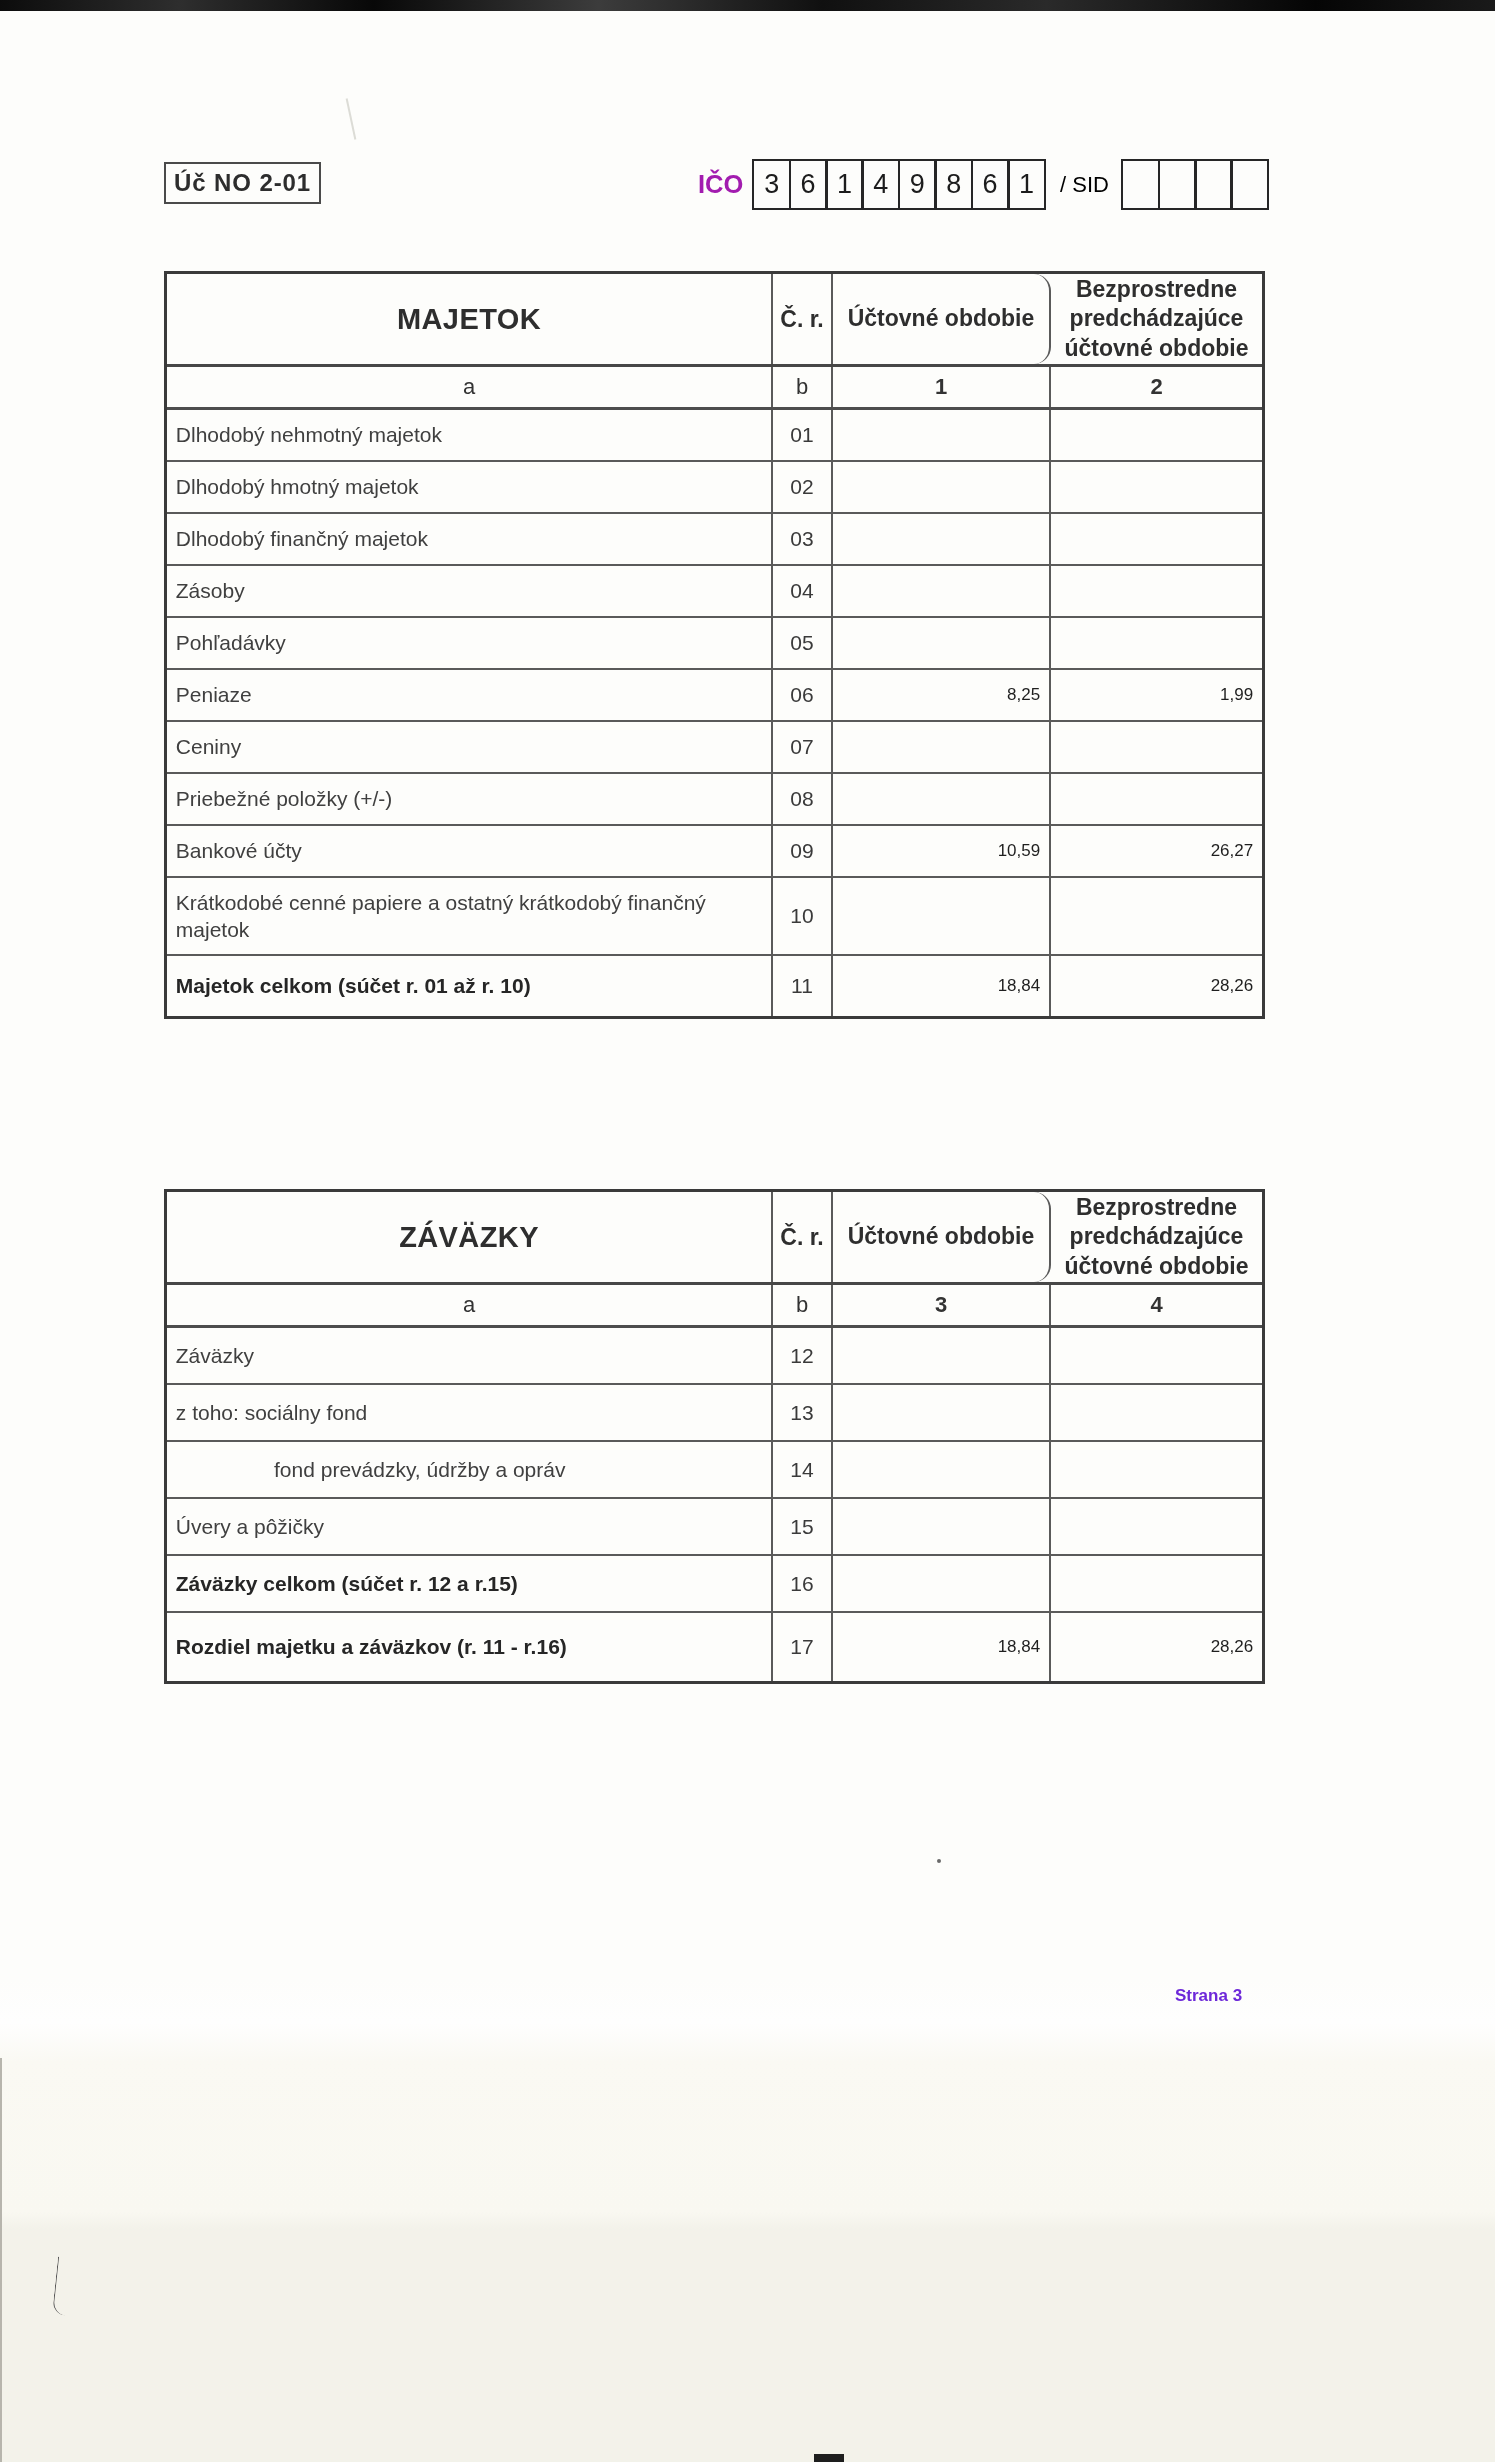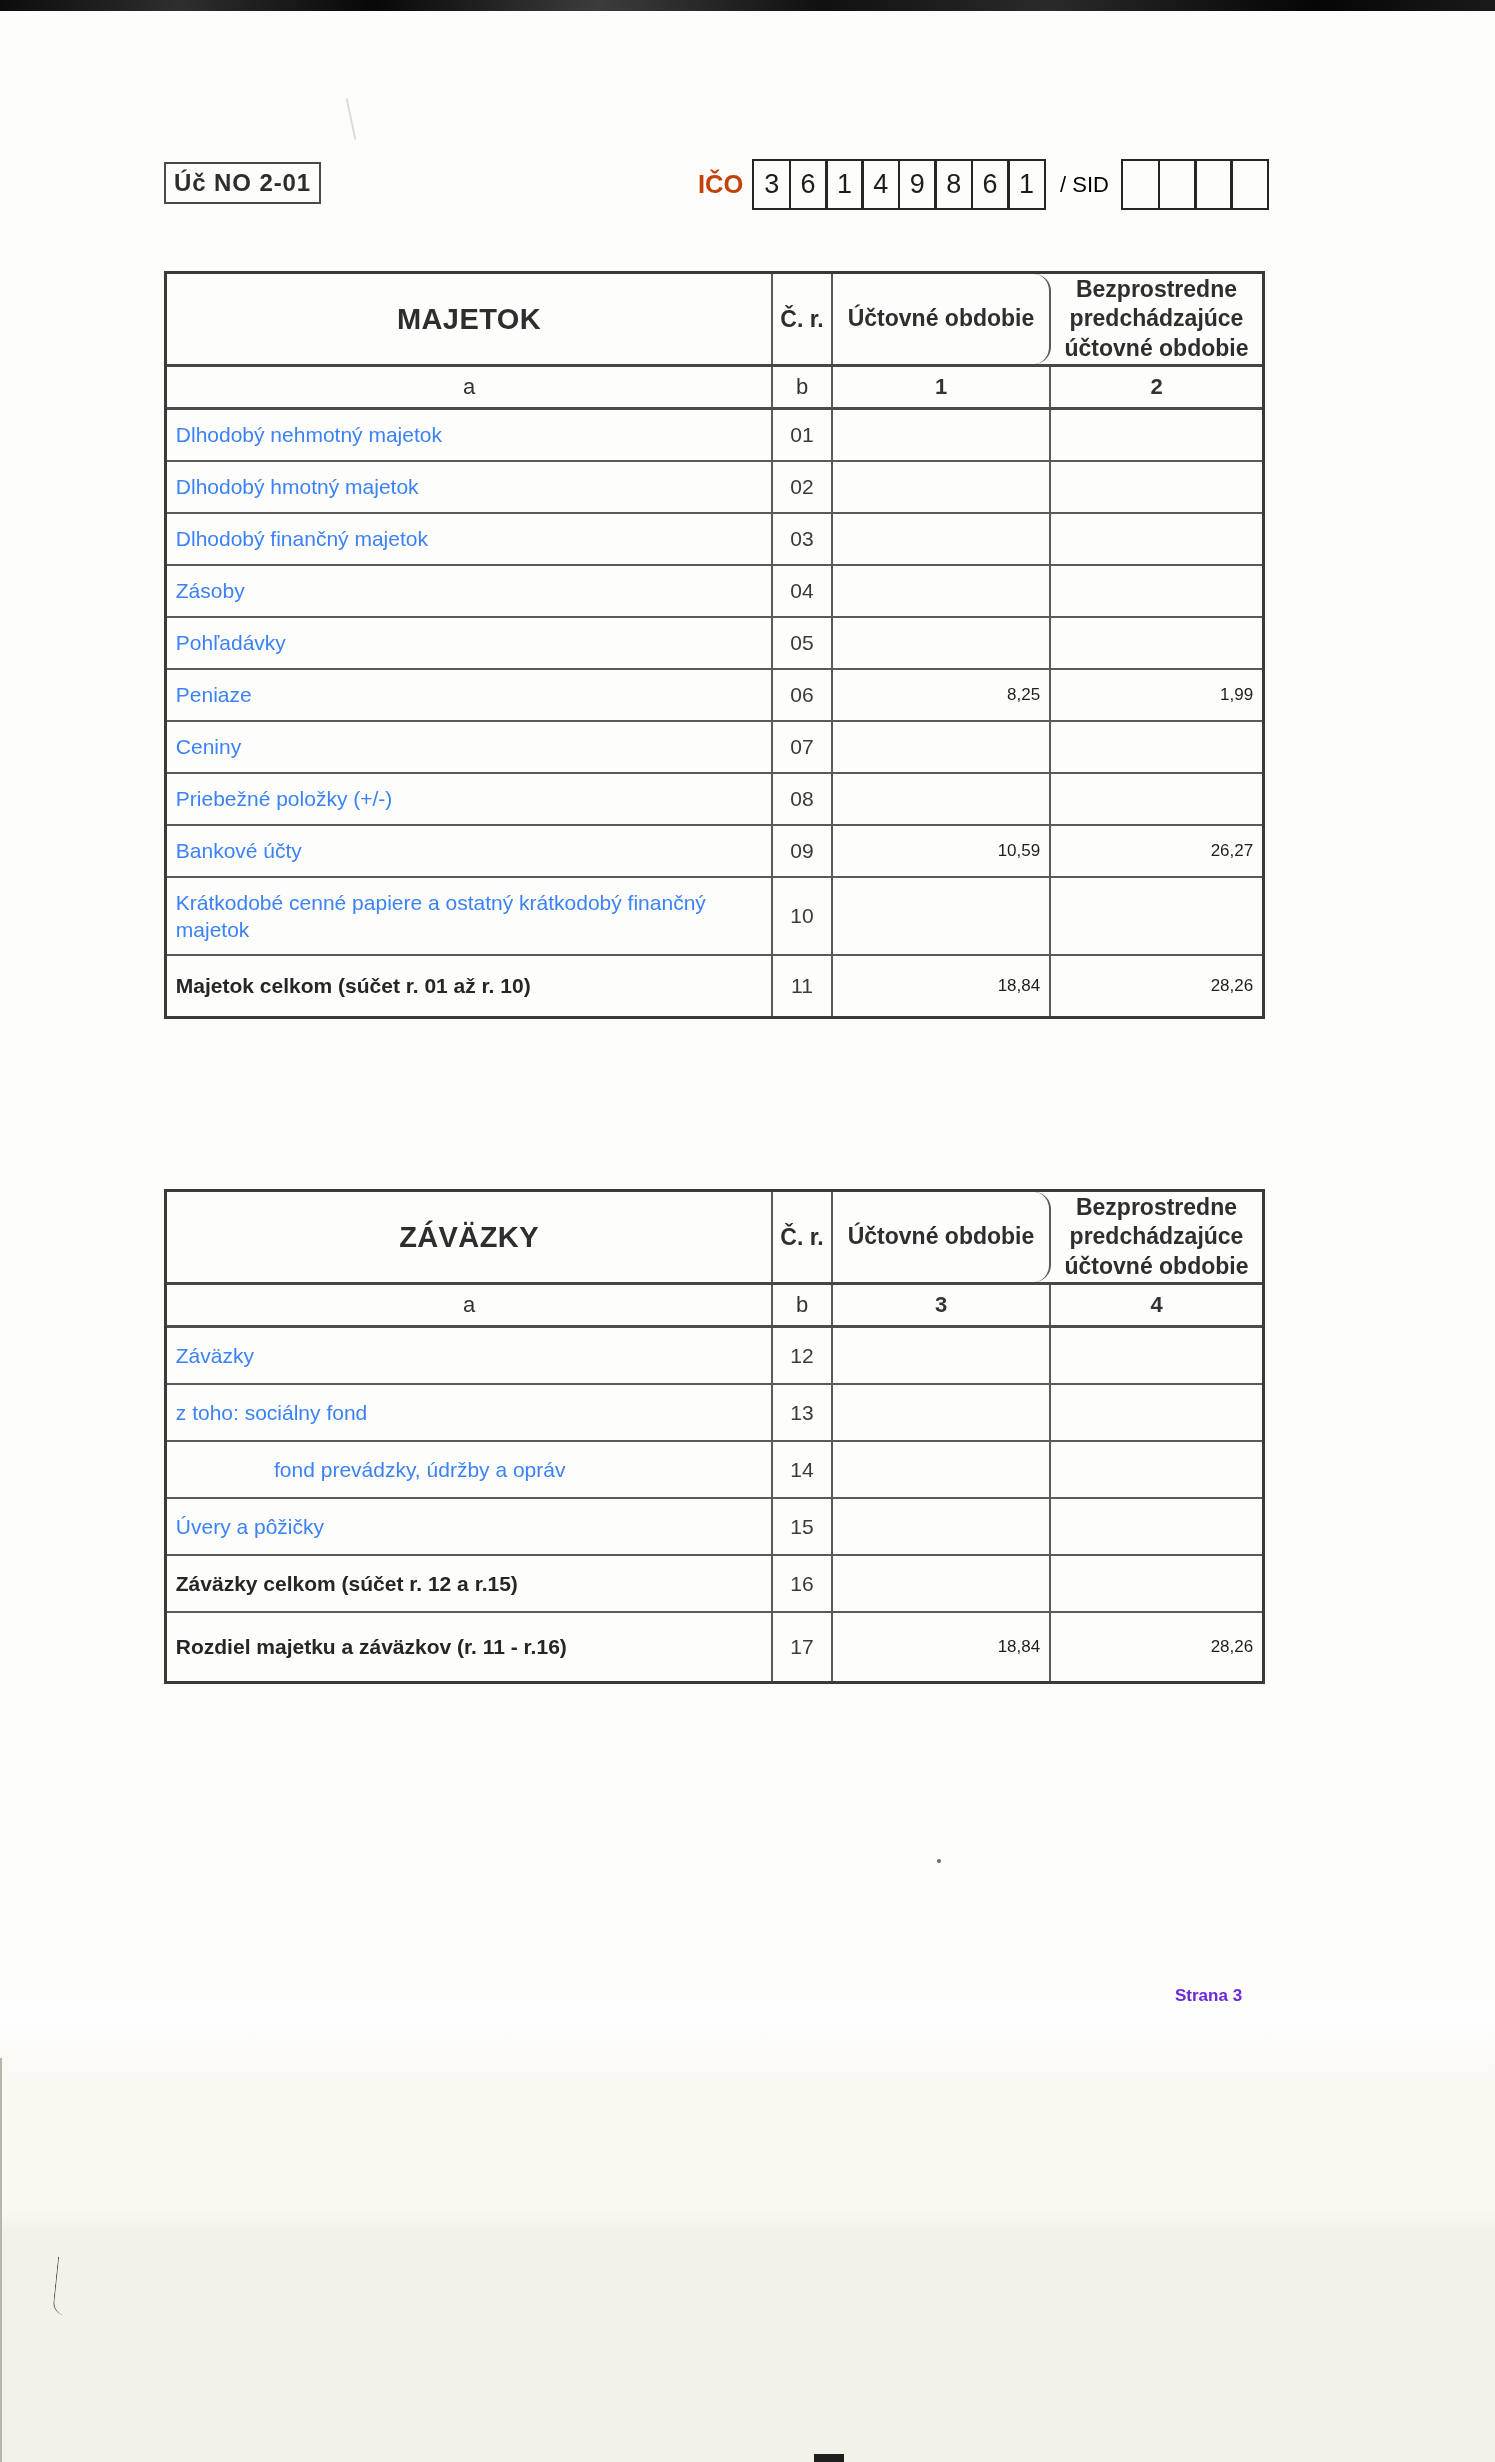--- a/index.html
+++ b/index.html
@@ -20,21 +20,21 @@
   .edge-left { position:absolute; left:0; top:2058px; width:1.8px; height:405px; background:#b7b5ad; }
   .bottom-tick { position:absolute; left:814px; top:2454px; width:30px; height:8px; background:#1e1e1e; }
 
   
   .formcode { position:absolute; left:164px; top:162px; width:157px; height:42px;
     border:2.6px solid #4a4a4a; box-sizing:border-box; display:flex; align-items:center; justify-content:center;
     font-size:24px; font-weight:600; color:#2d2d2d; letter-spacing:0.9px; }
 
   
   .ico-row { position:absolute; left:698px; top:158px; height:53px; display:flex; align-items:center; }
-  .ico-label { font-size:25.5px; font-weight:600; color:#c2410c; margin-right:8.8px; }
+  .ico-label { font-size:25.5px; font-weight:600; color:#a21caf; margin-right:8.8px; }
   .cells { display:flex; }
   .cell { width:39px; height:51px; border:2.6px solid #262626; box-sizing:border-box; margin-left:-2.6px;
     display:flex; align-items:center; justify-content:center; font-size:27px; font-weight:500; color:#1c1c1c; }
   .cells .cell:first-child { margin-left:0; }
   .sid-label { font-size:22px; font-weight:500; color:#000000; margin:0 12.3px 0 14px; }
 
   
   .tbl { position:absolute; left:164px; width:1101px; border:3.5px solid #3a3a3a; box-sizing:border-box; color:#333; background:transparent; }
   #assets-table { top:271px; }
   #liabilities-table { top:1189px; }
@@ -48,21 +48,21 @@
   .crhead { font-size:23px; }
   .colhead { font-size:23px; line-height:1.28; padding:0 12.3px;border-radius:17px; }
   .sub { height:40px; border-bottom:3.5px solid #4d4d4d; }
   .sub .td { justify-content:center; font-size:22px; color:#333; }
   .sub .n { font-weight:700; }
   .r  { height:50px; }
   .r-tall { height:76px; }
   .r-last { height:60px; }
   .r2 { height:55px; }
   .r2-last { height:68px; }
-  .lbl { padding-left:8.8px; font-size:21px; color:#3b82f6; }
+  .lbl { padding-left:8.8px; font-size:21px; color:#404040; }
   .lbl.two { line-height:1.3; padding-right:12.3px; }
   .lbl.indent { padding-left:107px; }
   .num { justify-content:center; font-size:21px; color:#3a3a3a; }
   .val { justify-content:flex-end; padding-right:8.8px; font-size:17px; color:#1f1f1f; }
   .boldrow .lbl { font-weight:700; color:#262626; }
   .boldrow .val { font-weight:400; }
 
   .strana { position:absolute; left:1175px; top:1942px; font-size:17px; font-weight:700; color:#6d28d9;margin-top:44px; }
 </style>
 </head>

